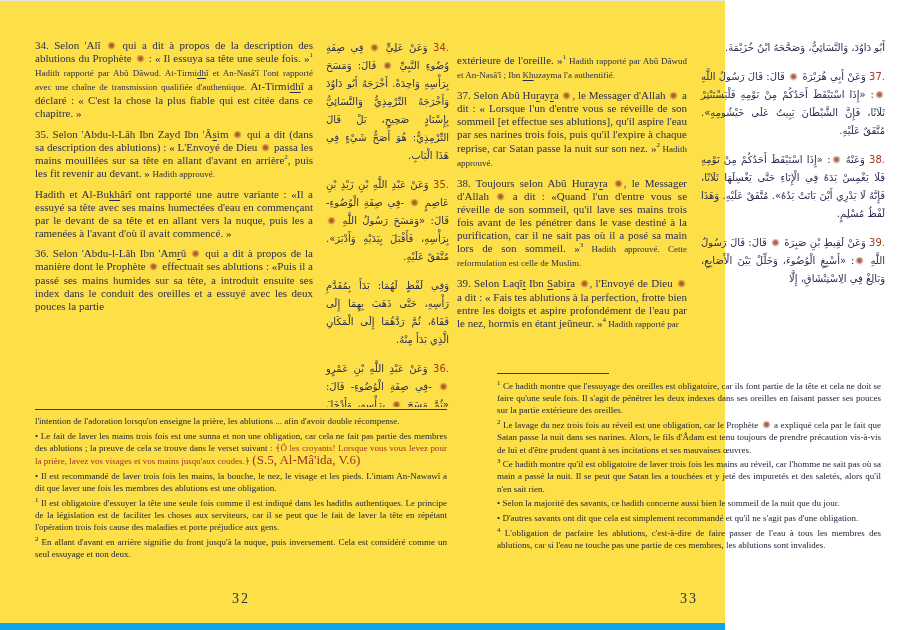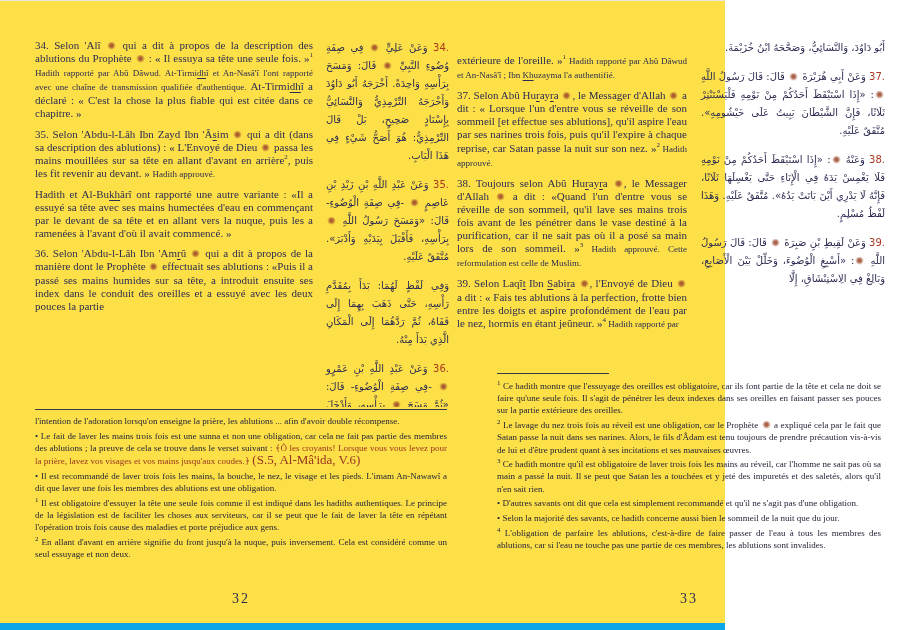--- a/index.html
+++ b/index.html
@@ -94,20 +94,20 @@
           <p class="para"><span class="num">37.</span><span class="a"> وَعَنْ أَبِي هُرَيْرَةَ </span><span class="orn"></span><span class="a"> قَالَ: قَالَ رَسُولُ اللَّهِ </span><span class="orn"></span><span class="a">: «إِذَا اسْتَيْقَظَ أَحَدُكُمْ مِنْ نَوْمِهِ فَلْيَسْتَنْثِرْ ثَلَاثًا، فَإِنَّ الشَّيْطَانَ يَبِيتُ عَلَى خَيْشُومِهِ». مُتَّفَقٌ عَلَيْهِ.</span></p>
           <p class="para"><span class="num">38.</span><span class="a"> وَعَنْهُ </span><span class="orn"></span><span class="a">: «إِذَا اسْتَيْقَظَ أَحَدُكُمْ مِنْ نَوْمِهِ فَلَا يَغْمِسْ يَدَهُ فِي الْإِنَاءِ حَتَّى يَغْسِلَهَا ثَلَاثًا، فَإِنَّهُ لَا يَدْرِي أَيْنَ بَاتَتْ يَدُهُ». مُتَّفَقٌ عَلَيْهِ. وَهَذَا لَفْظُ مُسْلِمٍ.</span></p>
           <p class="para"><span class="num">39.</span><span class="a"> وَعَنْ لَقِيطِ بْنِ صَبِرَةَ </span><span class="orn"></span><span class="a"> قَالَ: قَالَ رَسُولُ اللَّهِ </span><span class="orn"></span><span class="a">: «أَسْبِغِ الْوُضُوءَ، وَخَلِّلْ بَيْنَ الْأَصَابِعِ، وَبَالِغْ فِي الِاسْتِنْشَاقِ، إِلَّا</span></p>
         </div>
     </div>
     <div class="fnsep"></div>
     <div class="fn">
         <p class="fnp"><sup class="sup">1</sup> <span class="n">Ce hadith montre que l'essuyage des oreilles est obligatoire, car ils font partie de la tête et cela ne doit se faire qu'une seule fois. Il s'agit de pénétrer les deux indexes dans ses oreilles en faisant passer ses pouces sur la partie extérieure des oreilles.</span></p>
         <p class="fnp"><sup class="sup">2</sup> <span class="n">Le lavage du nez trois fois au réveil est une obligation, car le Prophète </span><span class="orn"></span><span class="n"> a expliqué cela par le fait que Satan passe la nuit dans ses narines. Alors, le fils d'Âdam est tenu toujours de prendre précaution vis-à-vis de lui et d'être prudent quant à ses incitations et ses mauvaises œuvres.</span></p>
         <p class="fnp"><sup class="sup">3</sup> <span class="n">Ce hadith montre qu'il est obligatoire de laver trois fois les mains au réveil, car l'homme ne sait pas où sa main a passé la nuit. Il se peut que Satan les a touchées et y jeté des impuretés et des saletés, alors qu'il n'en sait rien.</span></p>
+        <p class="fnp bullet-p"><span class="bullet">• </span><span class="n">Selon la majorité des savants, ce hadith concerne aussi bien le sommeil de la nuit que du jour.</span></p>
         <p class="fnp bullet-p"><span class="bullet">• </span><span class="n">D'autres savants ont dit que cela est simplement recommandé et qu'il ne s'agit pas d'une obligation.</span></p>
-        <p class="fnp bullet-p"><span class="bullet">• </span><span class="n">Selon la majorité des savants, ce hadith concerne aussi bien le sommeil de la nuit que du jour.</span></p>
         <p class="fnp"><sup class="sup">4</sup> <span class="n">L'obligation de parfaire les ablutions, c'est-à-dire de faire passer de l'eau à tous les membres des ablutions, car si l'eau ne touche pas une partie de ces membres, les ablutions sont invalides.</span></p>
       </div>
     <div class="pageno">33</div>
   </section>
 
 </div>
 
 </body></html>

